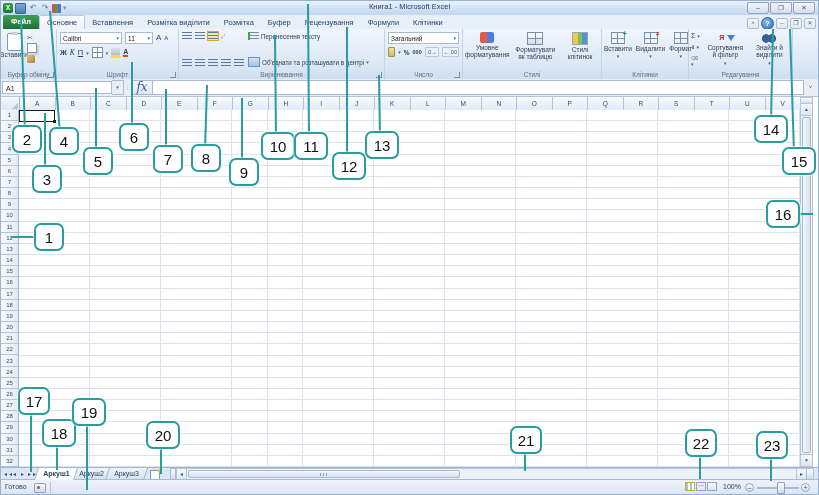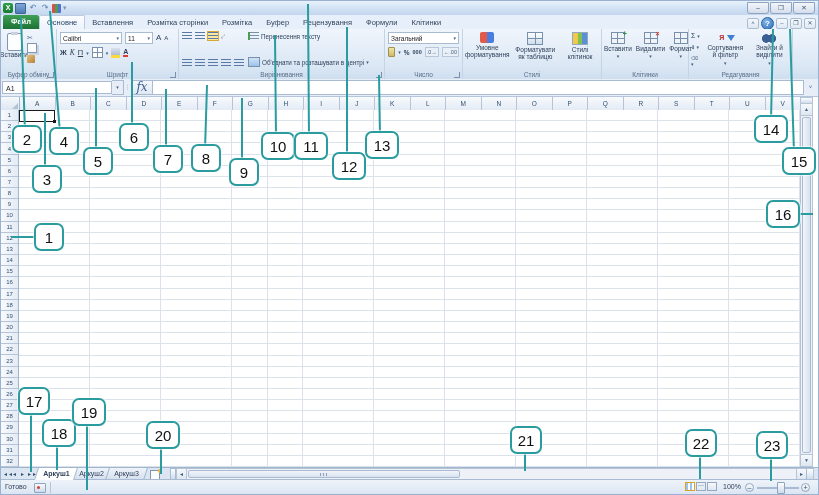--- a/index.html
+++ b/index.html
@@ -188,41 +188,42 @@
   .callout{position:absolute;z-index:50;background:#fff;border:2px solid #2a9b9e;border-radius:7px;
     display:flex;align-items:center;justify-content:center;font-size:15px;color:#111;
     box-shadow:0 0 0 1px rgba(255,255,255,.6);}
 </style>
 </head>
 <body>
 
 <div class="screen">
 
   <div class="titlebar">
+    <div class="title">Книга1 - Microsoft Excel</div>
     <div class="qat">
       <div class="xl-logo">X</div>
       <div class="q-save"></div>
       <div class="qbtn">↶</div>
       <div class="qbtn">↷</div>
       <div class="q-chart"></div>
       <div class="q-sep">▾</div>
     </div>
     <div class="winbtns">
       <div class="wbtn">–</div>
       <div class="wbtn">❐</div>
       <div class="wbtn">✕</div>
     </div>
   </div>
 
   <div class="tabrow">
     <div class="tab-file">Файл</div>
     <div id="rtabs" style="display:flex;align-items:flex-end;">
         <div class="rtab active">Основне</div>
         <div class="rtab">Вставлення</div>
-        <div class="rtab">Розмітка сторінки</div>
+        <div class="rtab">Розмітка виділити</div>
         <div class="rtab">Розмітка</div>
         <div class="rtab">Буфер</div>
         <div class="rtab">Рецензування</div>
         <div class="rtab">Формули</div>
         <div class="rtab">Клітинки</div>
       </div>
     <div class="tabrow-right">
       <div class="mini-ic">˄</div>
       <div class="help-ic">?</div>
       <div class="mini-ic">–</div>

